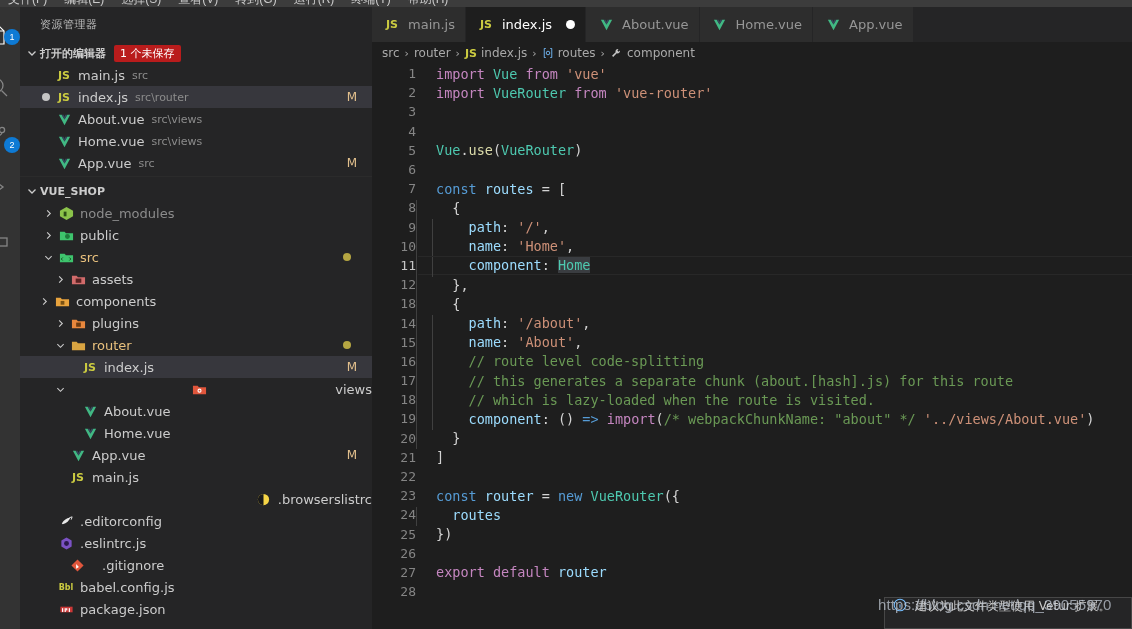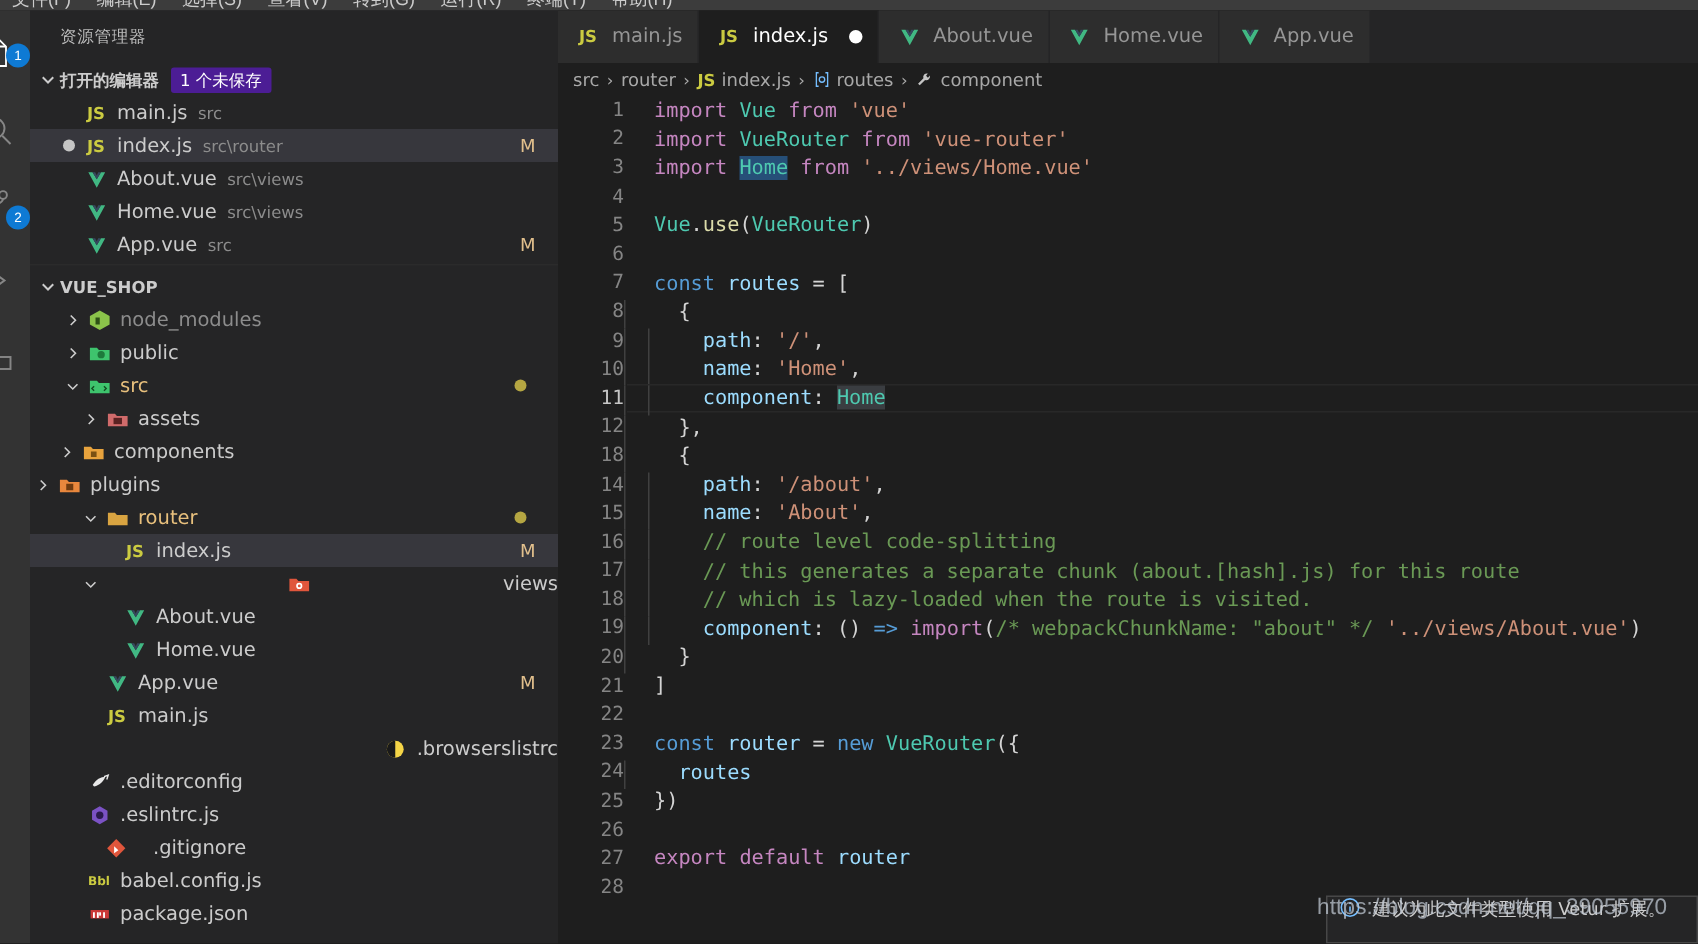--- a/index.html
+++ b/index.html
@@ -55,21 +55,21 @@
     padding-left: 4px; font-size: 11px; color: #cccccc;
     font-weight: bold; cursor: pointer; user-select: none;
   }
   .twisty {
     width: 16px; height: 22px; display: flex; align-items: center;
     justify-content: center; flex: 0 0 16px;
   }
   .twisty svg { width: 10px; height: 10px; }
   .section-header .sh-label { font-family: "DejaVu Sans", sans-serif; }
   .badge-unsaved {
-    margin-left: 8px; background: #4c1d95; color: #ffffff;
+    margin-left: 8px; background: #b91c1c; color: #ffffff;
     border-radius: 2px; font-size: 11px; font-weight: normal;
     padding: 1px 6px; font-family: "DejaVu Sans", sans-serif;
   }
 
   .row {
     height: 22px; display: flex; align-items: center;
     font-size: 13px; color: #cccccc; cursor: pointer;
     position: relative; white-space: nowrap;
     font-family: "DejaVu Sans", sans-serif;
   }
@@ -383,21 +383,21 @@
             </svg>
           </span>
           <span class="icon-box">
             <svg class="sq" viewBox="0 0 16 16">
               <path d="M1 4h5l1.4 1.6H15V13H1z" fill="#e8a33d"></path>
               <path d="M6 7.4h4v4H6z" fill="#7a5113"></path>
             </svg>
           </span>
           <span class="name" style="color: rgb(204, 204, 204);">components</span>
         </div>
-        <div class="row" style="">
+        <div class="row" style="padding-left: 32px;">
           <span class="tw-sm">
             <svg viewBox="0 0 10 10" fill="none" stroke="#cccccc" stroke-width="1.2">
               <path d="M3.5 1.5L7 5l-3.5 3.5"></path>
             </svg>
           </span>
           <span class="icon-box">
             <svg class="sq" viewBox="0 0 16 16">
               <path d="M1 4h5l1.4 1.6H15V13H1z" fill="#e8873d"></path>
               <path d="M5.5 7h5v4.5h-5z" fill="#6d3a10"></path>
             </svg>
@@ -626,21 +626,20 @@
           <div class="cl">
             <span class="lnum">1</span>
             <span class="ltext"><span class="t-key">import</span> <span class="t-cls">Vue</span> <span class="t-key">from</span> <span class="t-str">'vue'</span></span>
           </div>
           <div class="cl">
             <span class="lnum">2</span>
             <span class="ltext"><span class="t-key">import</span> <span class="t-cls">VueRouter</span> <span class="t-key">from</span> <span class="t-str">'vue-router'</span></span>
           </div>
           <div class="cl">
             <span class="lnum">3</span>
-            <span class="ltext"><span class="t-key">import</span> <span class="sel t-cls">Home</span> <span class="t-key">from</span> <span class="t-str">'../views/Home.vue'</span></span>
           </div>
           <div class="cl">
             <span class="lnum">4</span>
             <span class="ltext"></span>
           </div>
           <div class="cl">
             <span class="lnum">5</span>
             <span class="ltext"><span class="t-cls">Vue</span><span class="t-pl">.</span><span class="t-fn">use</span><span class="t-pl">(</span><span class="t-cls">VueRouter</span><span class="t-pl">)</span></span>
           </div>
           <div class="cl">

